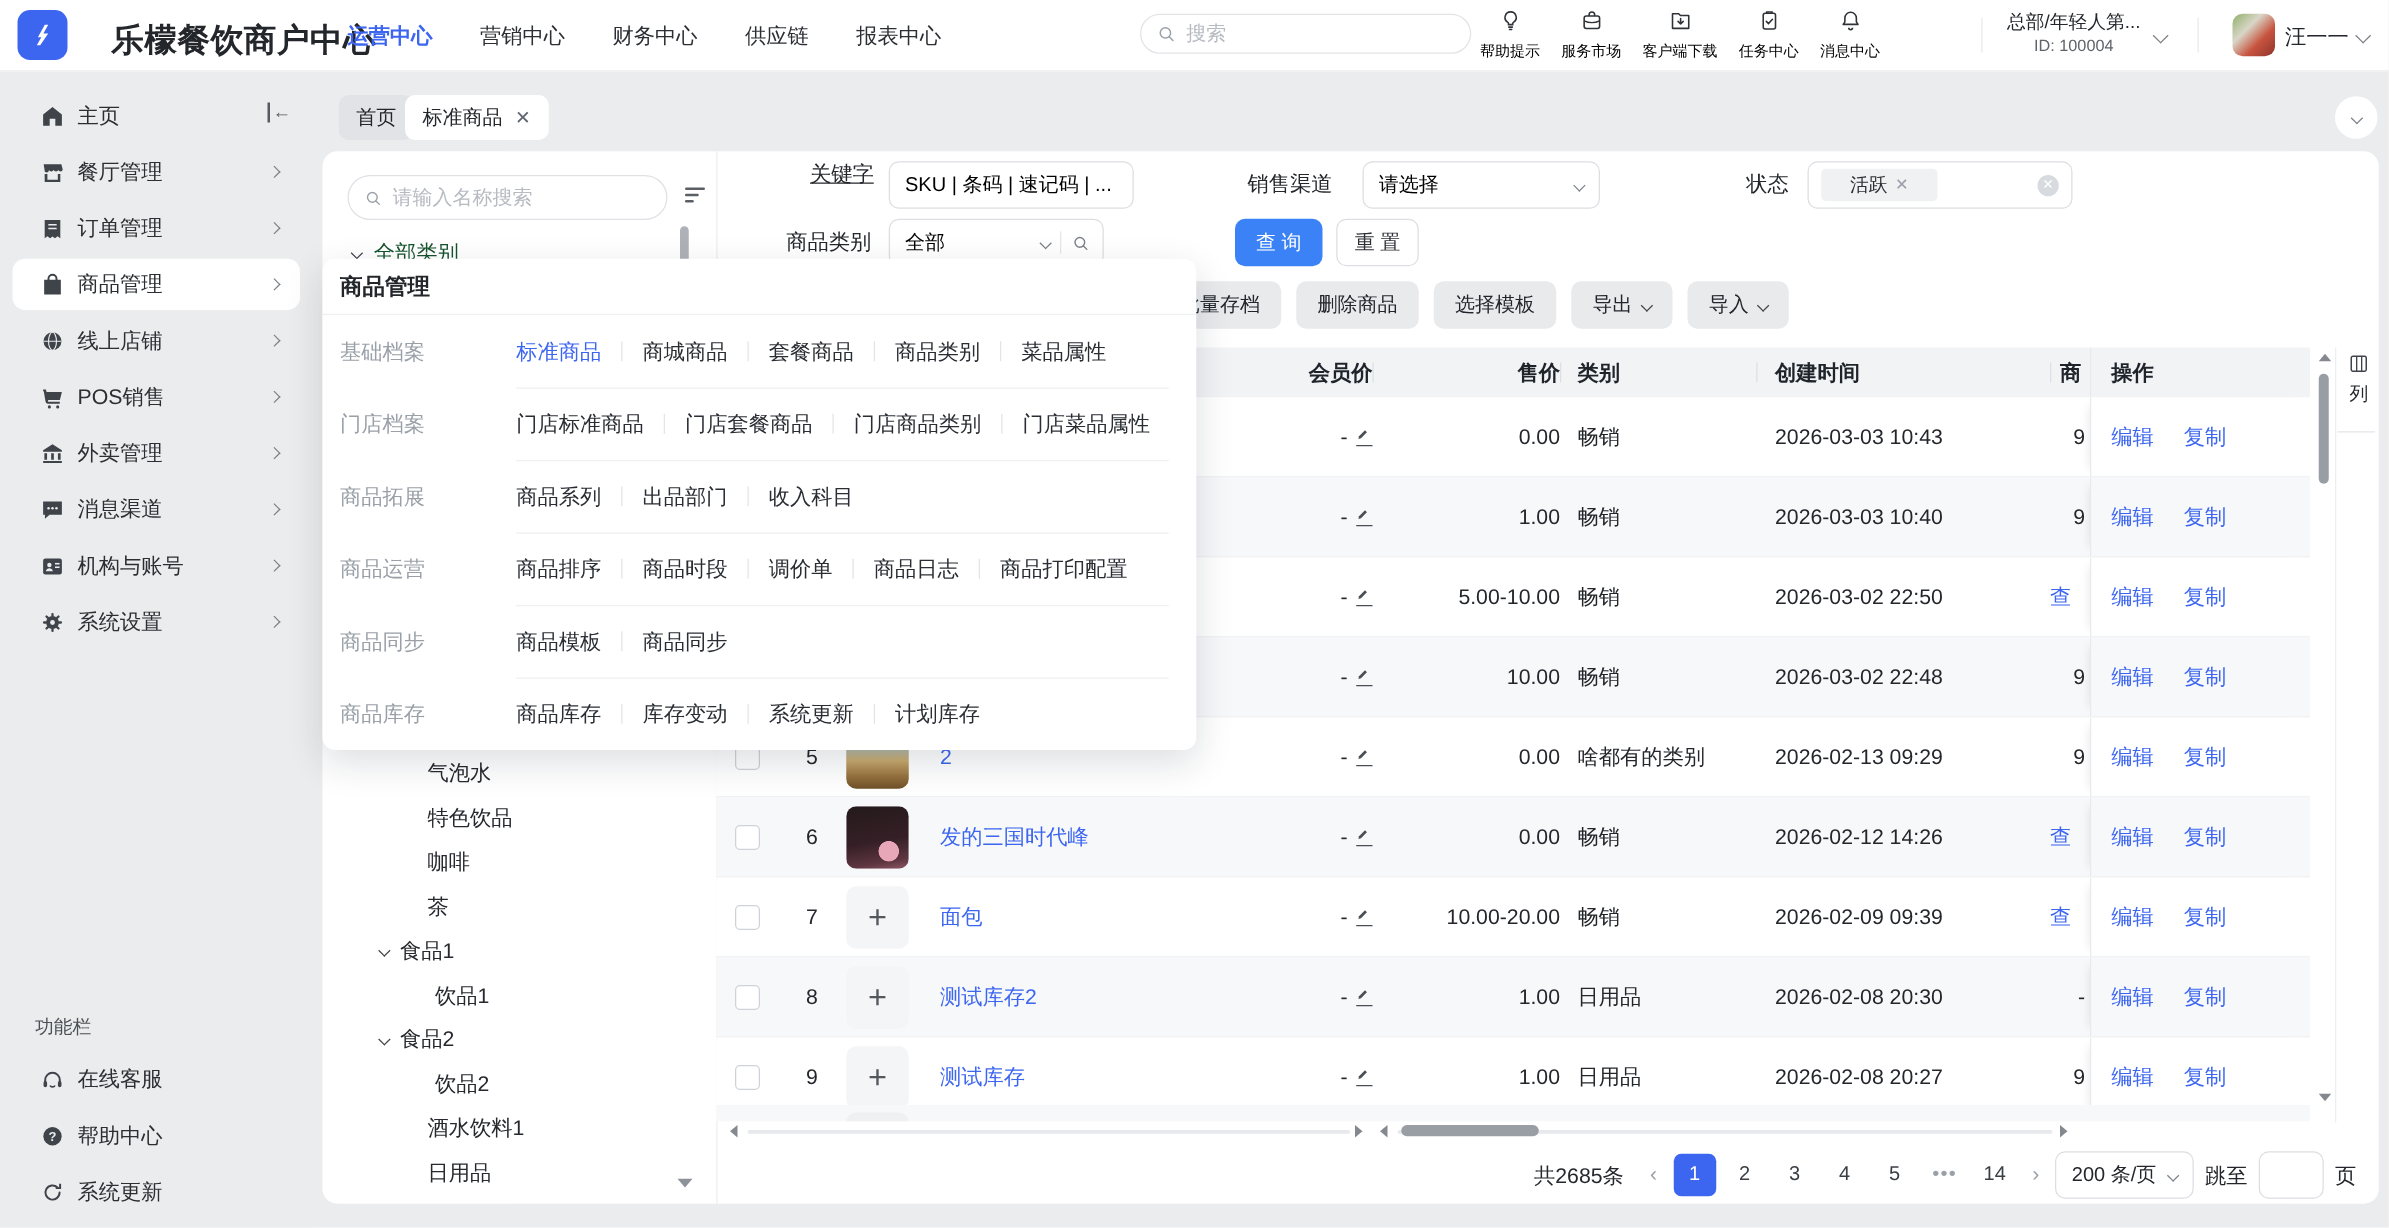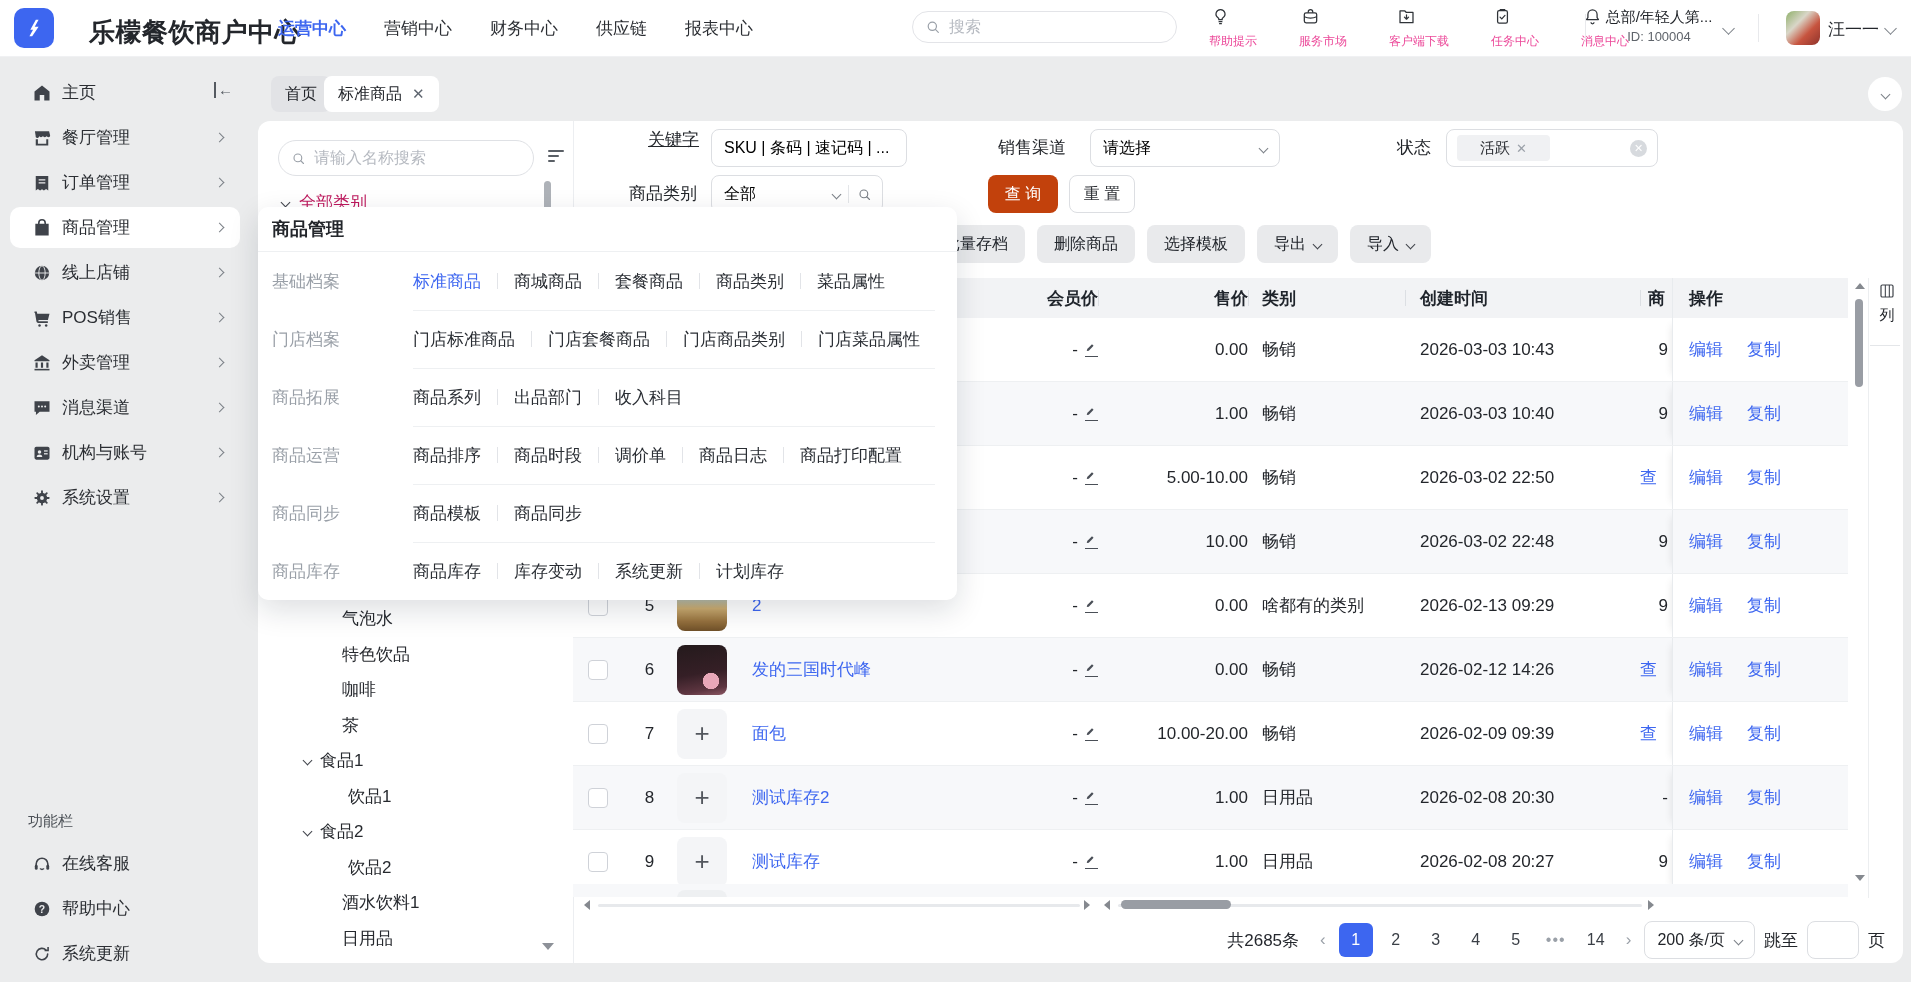--- a/index.html
+++ b/index.html
@@ -19,21 +19,21 @@
   .logo-text{position:absolute;left:66px;top:15px;font-size:26px;font-weight:700;letter-spacing:.5px;margin-left:23px;}
   .topnav{position:absolute;left:278px;top:0;height:56px;display:flex;align-items:center;gap:38px;}
   .nav-item{font-size:17px;color:#2b2e33;cursor:pointer;white-space:nowrap;}
   .nav-item.active{color:#3d66f0;font-weight:700;}
   .topsearch{position:absolute;left:912px;top:11px;width:265px;height:32px;border:1px solid #e3e4e8;border-radius:17px;display:flex;align-items:center;padding:0 12px;gap:8px;background:#fff;box-sizing:border-box;}
   .topsearch svg{width:16px;height:16px;}
   .topsearch .ph{color:#b6bac1;font-size:16px;}
   .qa-group{position:absolute;left:1184px;top:7px;display:flex;gap:17px;}
   .qa{display:flex;flex-direction:column;align-items:center;gap:2px;cursor:pointer;min-width:48px;}
   .qa svg{width:19px;height:19px;}
-  .qa .qa-lb{font-size:12px;color:#ec4899;white-space:nowrap;margin-left:25px;}
+  .qa .qa-lb{font-size:12px;color:#000000;white-space:nowrap;}
   .tb-div{position:absolute;top:14px;width:1px;height:28px;background:#e8e9ec;}
   .org-block{position:absolute;left:1600px;top:8px;width:118px;text-align:center;cursor:pointer;}
   .org-name{font-size:15px;color:#23262b;white-space:nowrap;}
   .org-id{font-size:13px;color:#5f646b;margin-top:2px;}
   .org-caret{position:absolute;left:1724px;top:24px;}
   .avatar{position:absolute;left:1786px;top:11px;width:34px;height:34px;border-radius:8px;cursor:pointer;
     background:linear-gradient(135deg,#8fb06a 0%,#d9d6c8 35%,#c7543f 65%,#8e332b 100%);}
   .user-name{position:absolute;left:1828px;top:18px;font-size:17px;cursor:pointer;}
   .user-caret{position:absolute;left:1886px;top:24px;}
 
@@ -71,21 +71,21 @@
   .left-panel{position:absolute;left:0;top:0;width:315px;height:842px;border-right:1px solid #eceef1;}
   .lp-search{position:absolute;left:20px;top:19px;width:256px;height:36px;border:1px solid #dfe1e5;border-radius:18px;display:flex;align-items:center;gap:8px;padding:0 12px;box-sizing:border-box;}
   .lp-search svg{width:15px;height:15px;}
   .lp-search .ph{color:#b6bac1;font-size:16px;white-space:nowrap;overflow:hidden;}
   .lp-sort{position:absolute;left:290px;top:26px;width:18px;height:18px;cursor:pointer;display:flex;flex-direction:column;gap:3px;justify-content:center;}
   .lp-sort i{display:block;height:2px;background:#5a5f66;border-radius:1px;}
   .lp-sort i:nth-child(1){width:16px;}
   .lp-sort i:nth-child(2){width:11px;}
   .lp-sort i:nth-child(3){width:7px;}
   .lp-root{position:absolute;left:24px;top:70px;display:flex;align-items:center;gap:10px;cursor:pointer;}
-  .lp-root .lbl{font-size:17px;color:#be185d;}
+  .lp-root .lbl{font-size:17px;color:#14532d;}
   .lp-vthumb{position:absolute;left:286px;top:60px;width:7px;height:44px;border-radius:4px;background:#aeb2b8;}
   .tree{position:absolute;left:0;top:480px;width:300px;}
   .tree-item{height:35.5px;display:flex;align-items:center;gap:9px;cursor:pointer;font-size:17px;color:#26292e;}
   .lp-down{position:absolute;left:284px;top:822px;width:0;height:0;border-left:6px solid transparent;border-right:6px solid transparent;border-top:7px solid #8d9198;cursor:pointer;}
 
   
   .flabel-abs{position:absolute;height:38px;line-height:38px;font-size:17px;color:#23262b;white-space:nowrap;}
   .fbox{position:absolute;height:38px;border:1px solid #dcdee2;border-radius:8px;box-sizing:border-box;display:flex;align-items:center;padding:0 12px;background:#fff;}
   .fbox .ph{color:#000000;font-size:16px;white-space:nowrap;overflow:hidden;}
   .fbox .caret{margin-left:auto;}
@@ -96,21 +96,21 @@
   .st-label{left:1139px;top:8px;}
   .st-select{left:1188px;top:8px;width:212px;padding:0 10px;}
   .tag{display:flex;align-items:center;gap:6px;background:#f0f1f3;border-radius:4px;height:26px;padding:0 23px;font-size:15px;color:#2b2e33;}
   .tag .x{color:#9aa0a8;font-size:13px;cursor:pointer;}
   .clear-circle{margin-left:auto;width:17px;height:17px;border-radius:50%;background:#d7dade;color:#fff;font-size:11px;line-height:17px;text-align:center;cursor:pointer;}
   .cat-label{left:371px;top:54px;}
   .cat-select{left:453px;top:54px;width:172px;padding:0 10px 0 12px;}
   .cat-select .vdiv{width:1px;height:18px;background:#e4e6e9;margin:0 8px;}
   .cat-select svg{width:15px;height:15px;}
   .btn{position:absolute;height:38px;border-radius:8px;font-size:16px;display:flex;align-items:center;justify-content:center;cursor:pointer;box-sizing:border-box;white-space:nowrap;}
-  .btn-query{left:730px;top:54px;width:70px;background:#c2410c;color:#fff;}
+  .btn-query{left:730px;top:54px;width:70px;background:#3b82f6;color:#fff;}
   .btn-reset{left:811px;top:54px;width:66px;background:#fff;border:1px solid #dcdee2;color:#2b2e33;}
   .actions-row{position:absolute;left:669px;top:104px;display:flex;gap:12px;}
   .abtn{height:38px;background:#e9eaec;border-radius:8px;display:flex;align-items:center;gap:8px;padding:0 17px;font-size:16px;color:#22262c;cursor:pointer;}
 
   
   .thead{position:absolute;left:315px;top:157px;width:1275px;height:40px;background:#f2f3f5;display:flex;align-items:center;font-weight:700;color:#1f242b;font-size:17px;}
   .trows{position:absolute;left:315px;top:197px;width:1275px;}
   .trow{height:63px;display:flex;align-items:center;border-bottom:1px solid #eef0f2;background:#fff;font-size:17px;color:#23262b;}
   .trow.alt{background:#f7f8fa;}
   .c-check{width:49px;display:flex;justify-content:center;box-sizing:border-box;}

